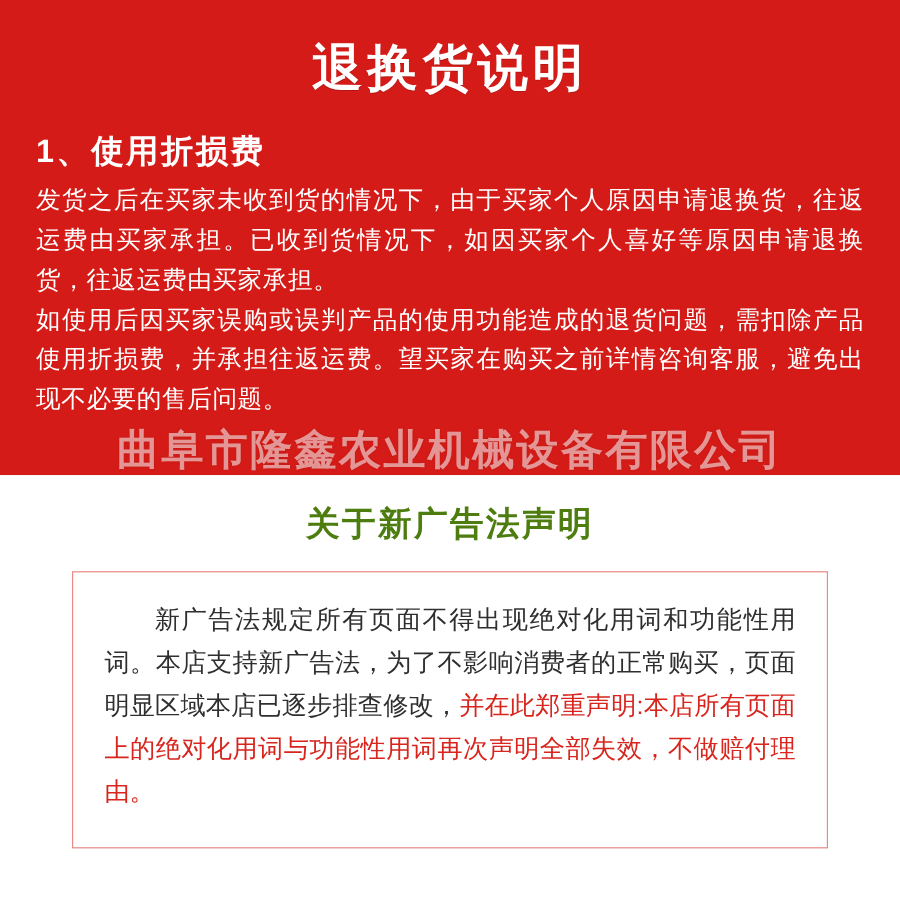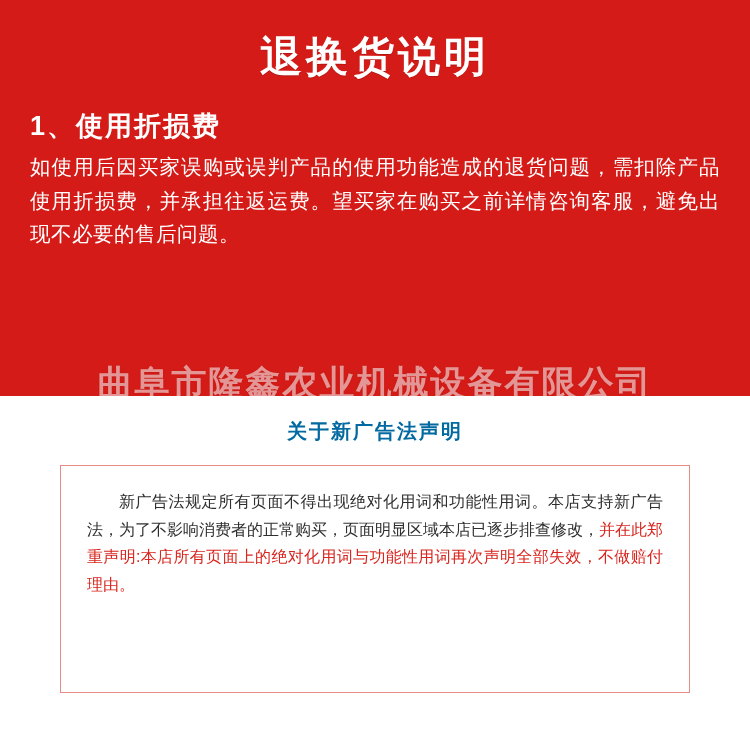--- a/index.html
+++ b/index.html
@@ -62,21 +62,21 @@
   }
 
   
   .company-band {
     position: absolute;
     left: 0;
     top: 352px;
     width: 750px;
     height: 62px;
     display: flex;
-    align-items: center;
+    align-items: flex-start;
     justify-content: center;
     pointer-events: none;
   }
   .company-name {
     font-size: 35px;
     font-weight: bold;
     letter-spacing: 2px;
     color: rgba(255,255,255,0.55);
     text-shadow: 0 0 2px rgba(0,0,0,0.10);
     white-space: nowrap;
@@ -85,35 +85,35 @@
   
   .white-panel {
     position: relative;
     width: 750px;
     height: 354px;
     background: #ffffff;
     box-sizing: border-box;
   }
   .sub-title {
     text-align: center;
-    color: #0369a1;
-    font-size: 20px;
+    color: #4d7c0f;
+    font-size: 28px;
     font-weight: bold;
     letter-spacing: 2px;
     padding-top: 22px;
   }
   .notice-box {
     margin: 20px 60px 0 60px;
     border: 1px solid #e88a86;
     box-sizing: border-box;
     padding: 22px 26px 20px 26px;
     min-height: 228px;
   }
   .notice-p {
-    font-size: 16px;
+    font-size: 21px;
     line-height: 1.72;
     color: #2f2f2f;
     text-indent: 2em;
     text-align: justify;
     margin: 0 0 6px 0;
   }
   .hl {
     color: #d8251e;
   }
 </style>
@@ -123,20 +123,21 @@
 <div class="page">
 
   <div class="red-panel">
 
     <div class="main-title">退换货说明</div>
 
     <div class="section sec1">
       <div class="section-heading">
         <span>1、</span><span>使用折损费</span>
       </div>
+      <div class="section-body">发货之后在买家未收到货的情况下，由于买家个人原因申请退换货，往返运费由买家承担。已收到货情况下，如因买家个人喜好等原因申请退换货，往返运费由买家承担。</div>
     </div>
 
     <div class="section sec2">
       <div class="section-body">如使用后因买家误购或误判产品的使用功能造成的退货问题，需扣除产品使用折损费，并承担往返运费。望买家在购买之前详情咨询客服，避免出现不必要的售后问题。</div>
     </div>
 
     <div class="company-band">
       <div class="company-name">曲阜市隆鑫农业机械设备有限公司</div>
     </div>
 

